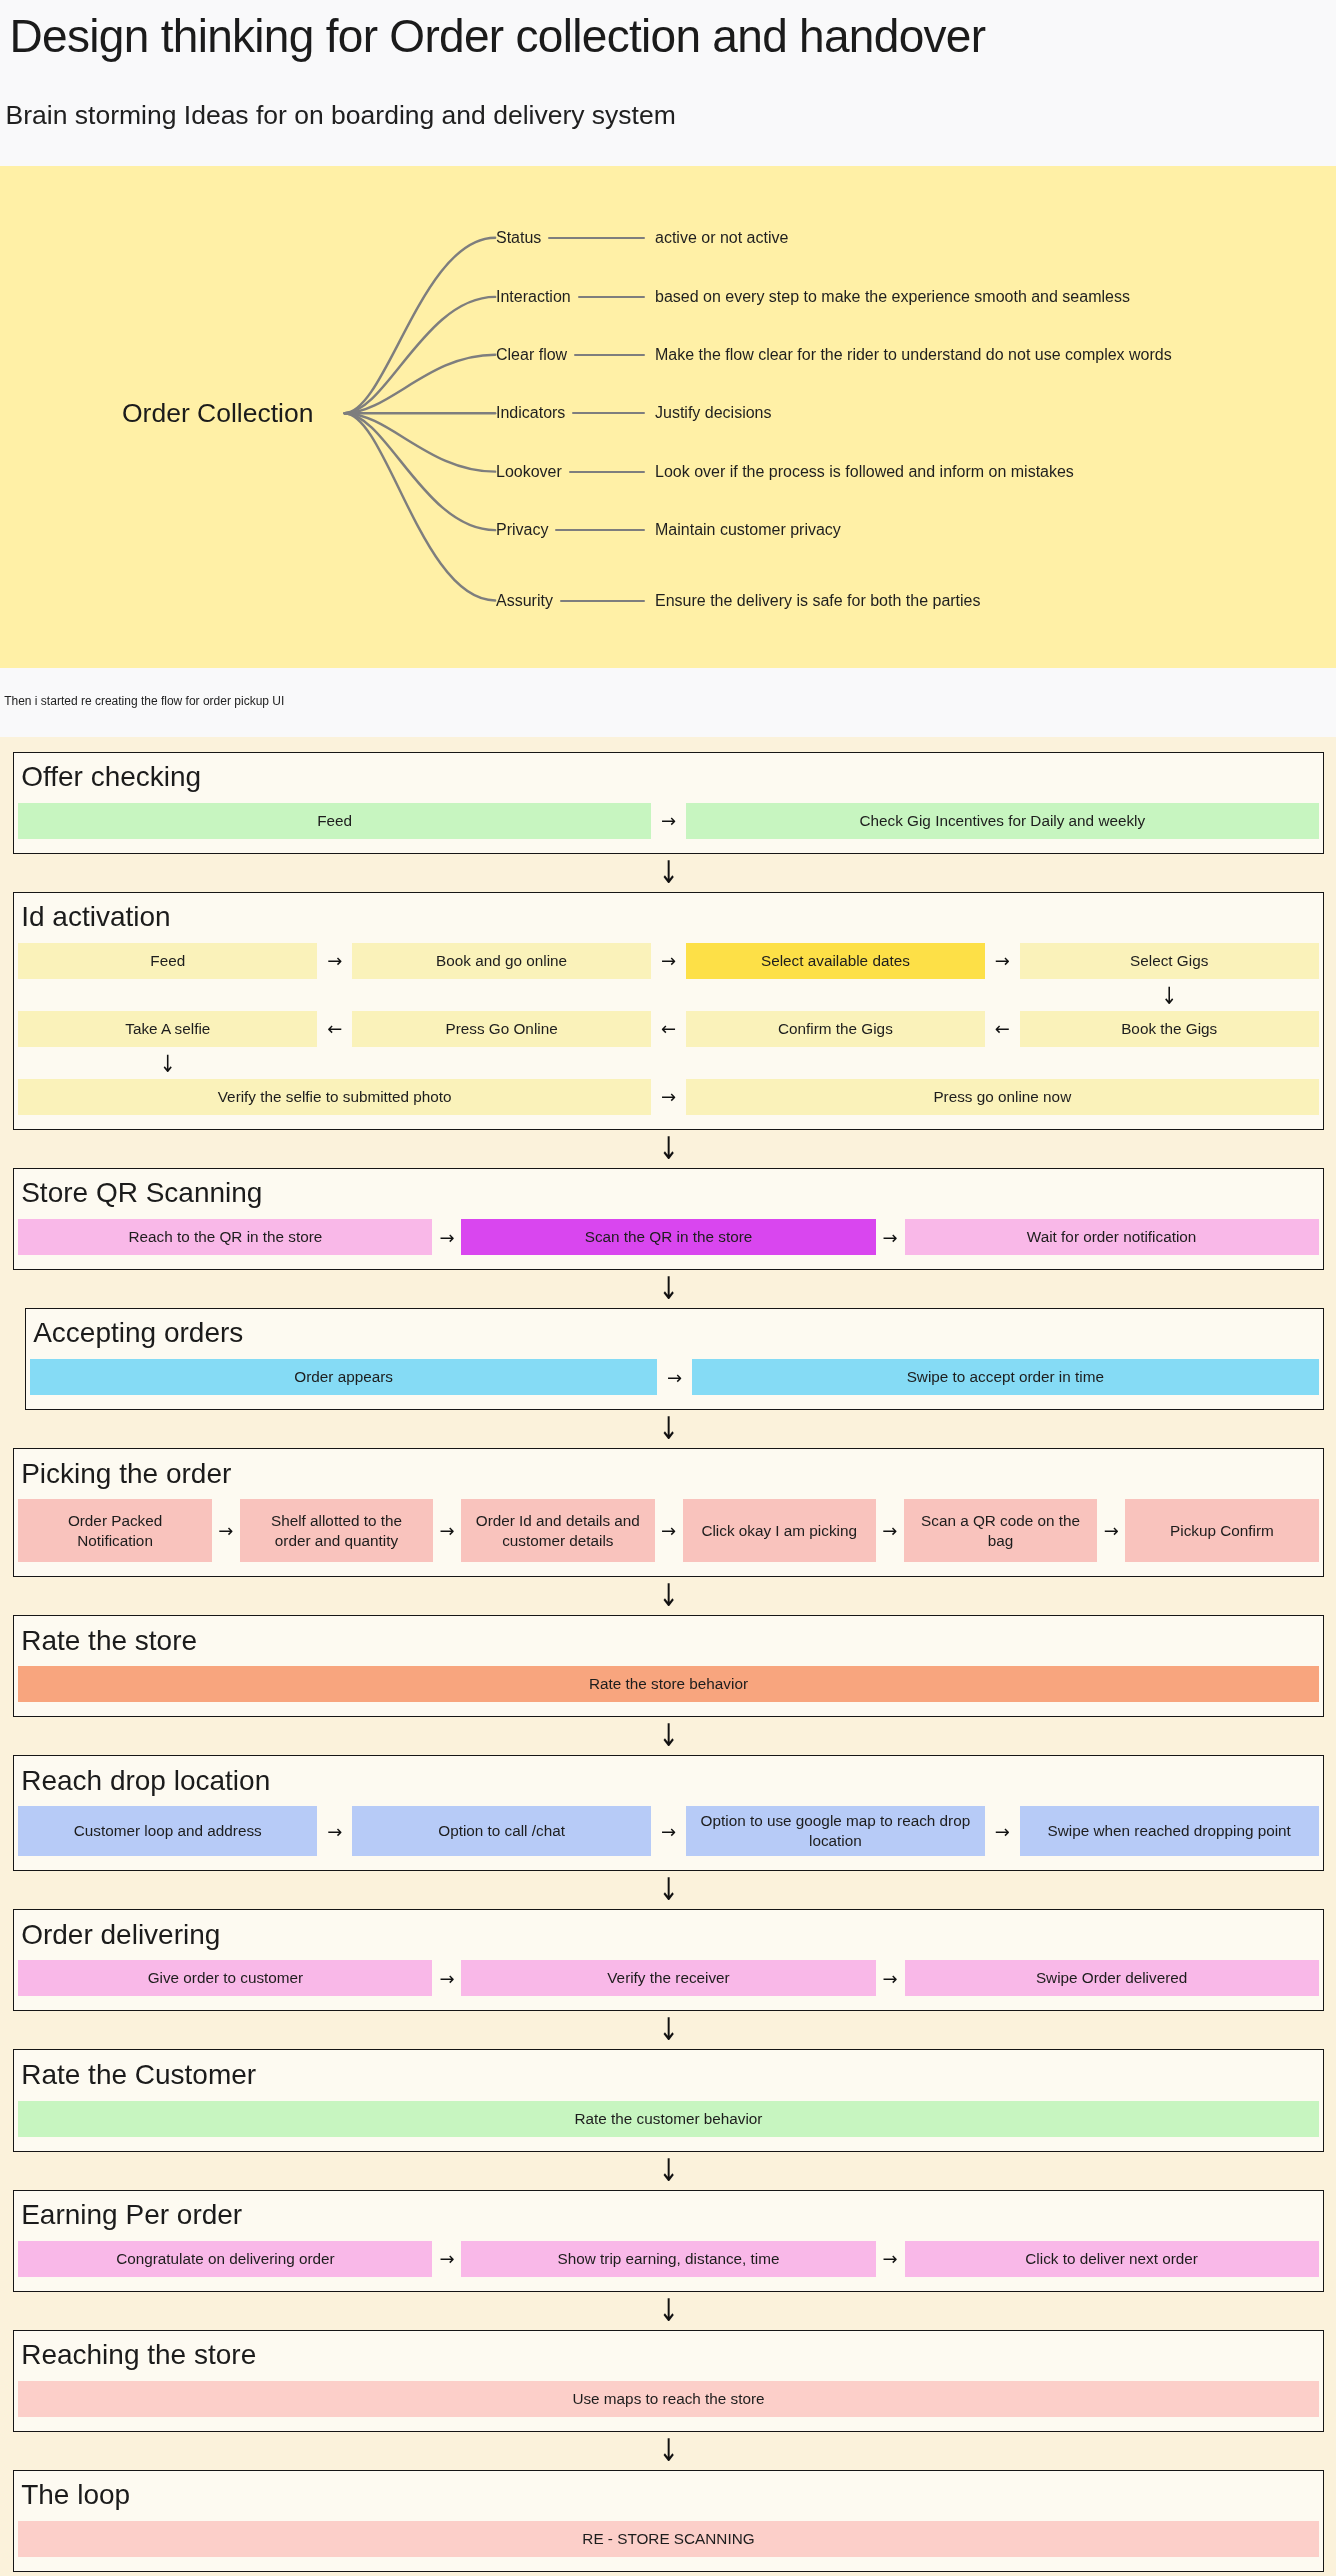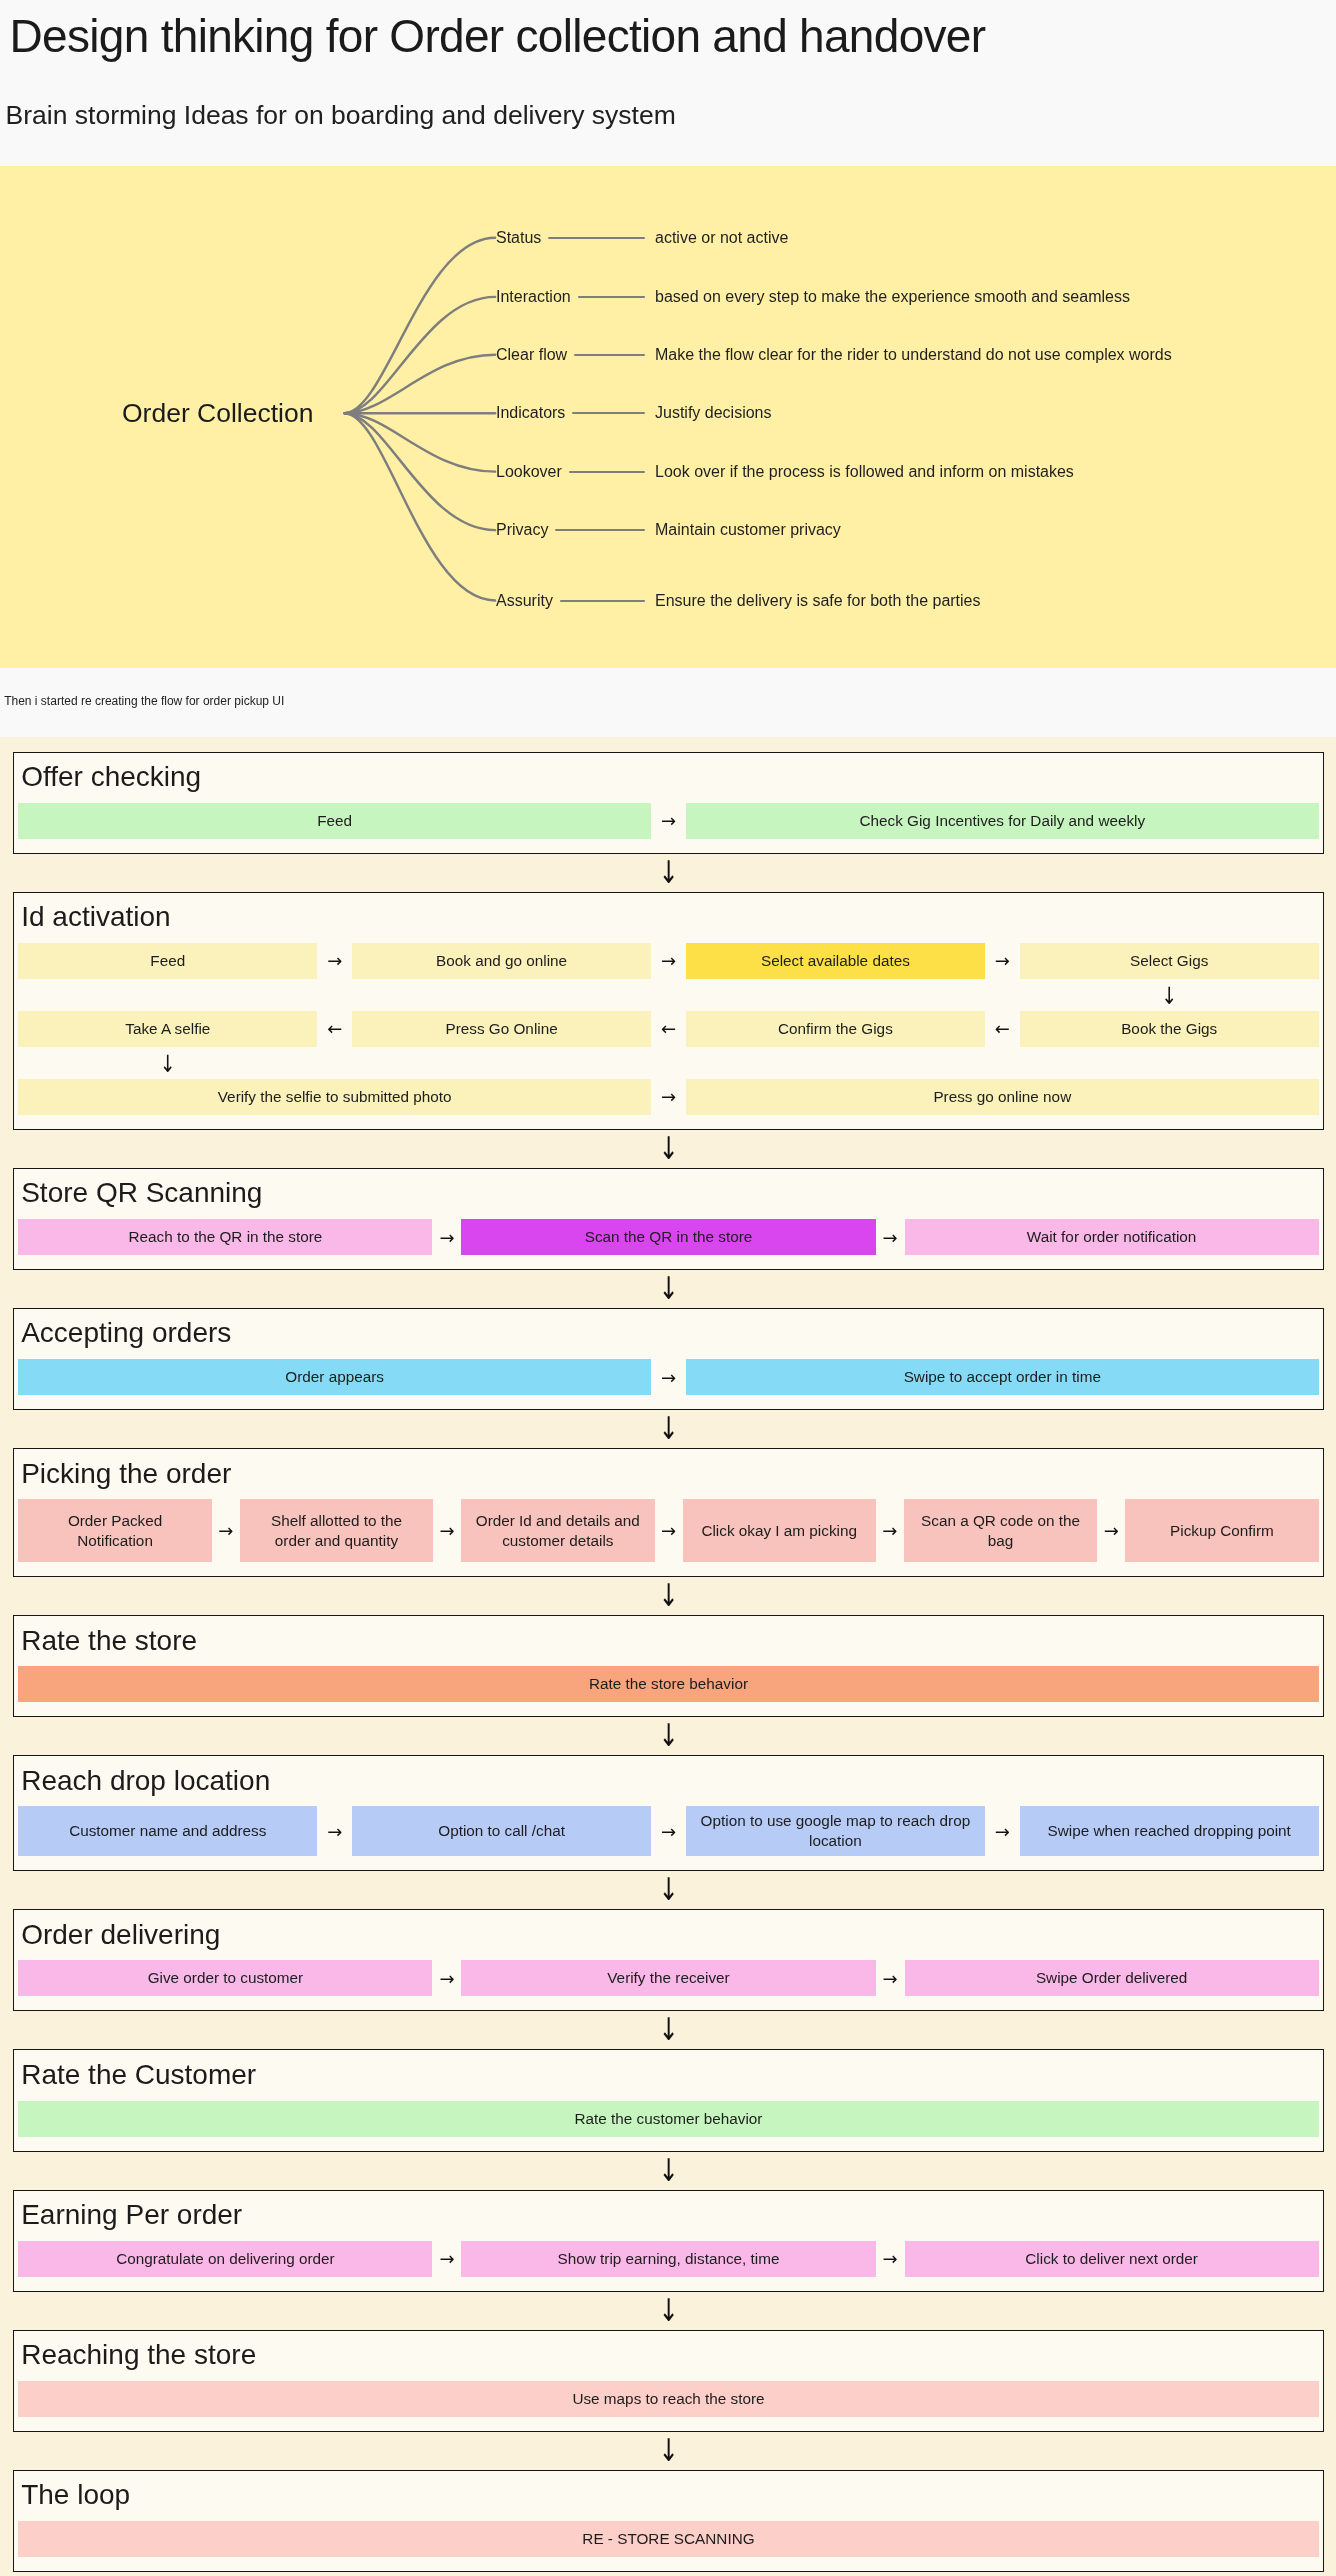--- a/index.html
+++ b/index.html
@@ -217,21 +217,21 @@
       <span class="harrow">→</span>
       <div class="step" style="background: #d946ef;">Scan the QR in the store</div>
       <span class="harrow">→</span>
       <div class="step" style="background: rgb(249, 184, 232);">Wait for order notification</div>
     </div>
   </section>
   <div class="gap-arrow">
       <span class="varrow-big">↓</span>
     </div>
 
-  <section class="flow-section" style="background: rgb(253, 250, 241);">
+  <section class="flow-section" style="background: rgb(253, 250, 241); margin-left: 12px;">
     <h2 class="sec-title">Accepting orders</h2>
     <div class="step-row row2">
       <div class="step" style="background: rgb(133, 219, 245);">Order appears</div>
       <span class="harrow">→</span>
       <div class="step" style="background: rgb(133, 219, 245);">Swipe to accept order in time</div>
     </div>
   </section>
   <div class="gap-arrow">
       <span class="varrow-big">↓</span>
     </div>
@@ -262,21 +262,21 @@
       <div class="step" style="background: rgb(248, 165, 126);">Rate the store behavior</div>
     </div>
   </section>
   <div class="gap-arrow">
       <span class="varrow-big">↓</span>
     </div>
 
   <section class="flow-section" style="background: rgb(253, 250, 241);">
     <h2 class="sec-title">Reach drop location</h2>
     <div class="step-row row4">
-      <div class="step h-mid" style="background: rgb(183, 203, 247);">Customer name and address</div>
+      <div class="step h-mid" style="background: rgb(183, 203, 247);">Customer loop and address</div>
       <span class="harrow">→</span>
       <div class="step h-mid" style="background: rgb(183, 203, 247);">Option to call /chat</div>
       <span class="harrow">→</span>
       <div class="step h-mid" style="background: rgb(183, 203, 247);">Option to use google map to reach drop location</div>
       <span class="harrow">→</span>
       <div class="step h-mid" style="background: rgb(183, 203, 247);">Swipe when reached dropping point</div>
     </div>
   </section>
   <div class="gap-arrow">
       <span class="varrow-big">↓</span>

